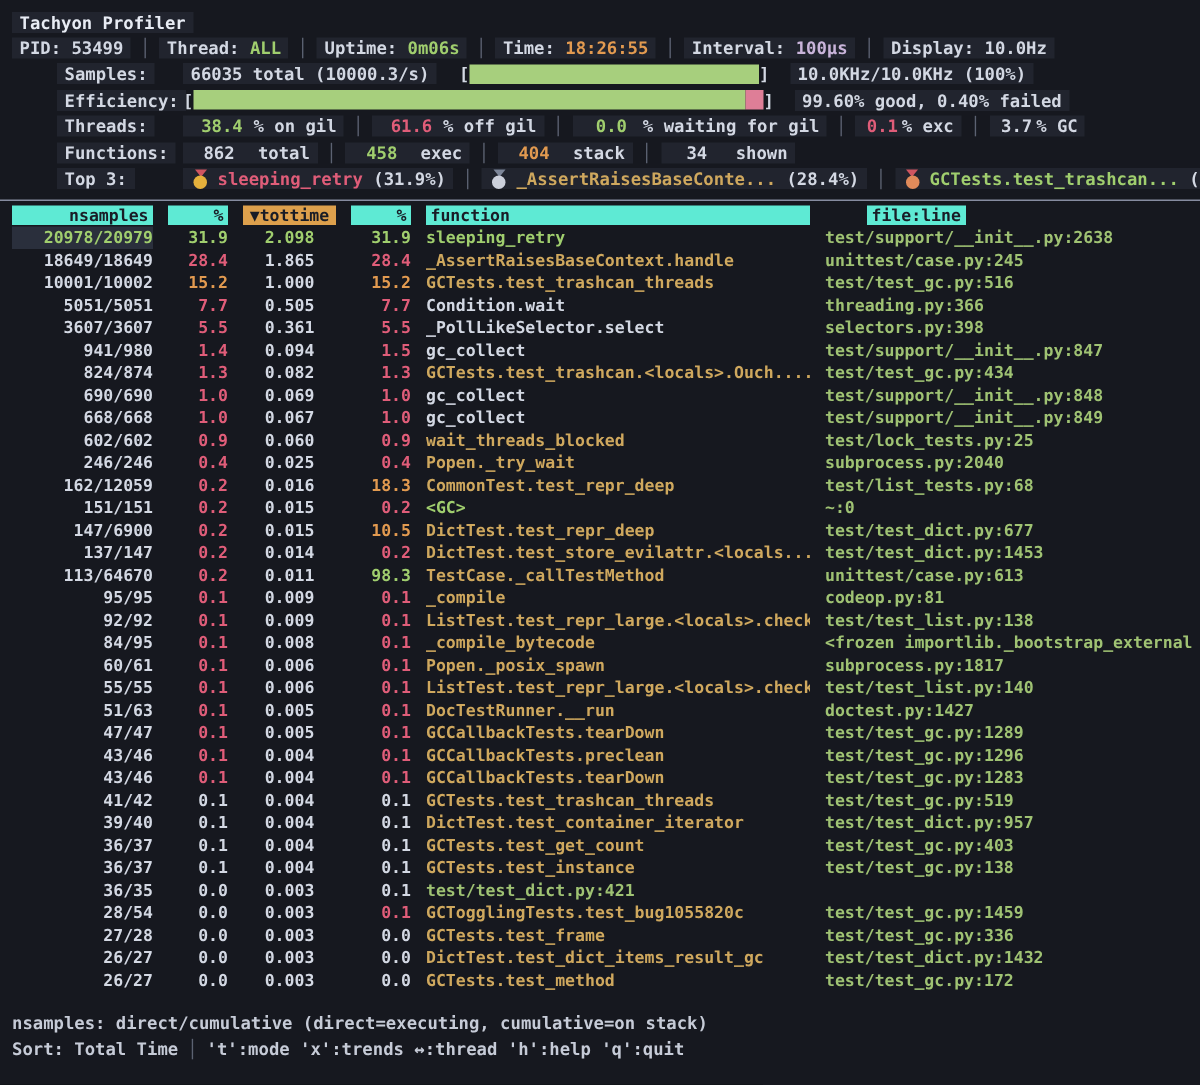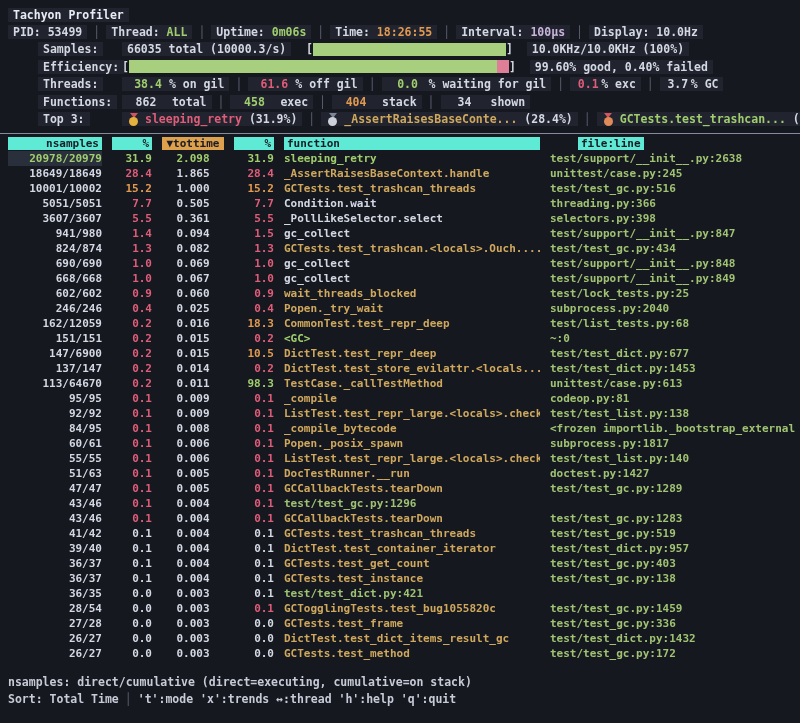--- a/index.html
+++ b/index.html
@@ -165,21 +165,21 @@
       <div class="tr"><span class="td c-ns d">147/6900</span><span class="td c-p r">0.2</span><span class="td c-tot d">0.015</span><span class="td c-p o">10.5</span><span class="td c-fn y">DictTest.test_repr_deep</span><span class="td c-file fg">test/test_dict.py:677</span></div>
       <div class="tr"><span class="td c-ns d">137/147</span><span class="td c-p r">0.2</span><span class="td c-tot d">0.014</span><span class="td c-p r">0.2</span><span class="td c-fn y">DictTest.test_store_evilattr.&lt;locals...</span><span class="td c-file fg">test/test_dict.py:1453</span></div>
       <div class="tr"><span class="td c-ns d">113/64670</span><span class="td c-p r">0.2</span><span class="td c-tot d">0.011</span><span class="td c-p g">98.3</span><span class="td c-fn y">TestCase._callTestMethod</span><span class="td c-file fg">unittest/case.py:613</span></div>
       <div class="tr"><span class="td c-ns d">95/95</span><span class="td c-p r">0.1</span><span class="td c-tot d">0.009</span><span class="td c-p r">0.1</span><span class="td c-fn y">_compile</span><span class="td c-file fg">codeop.py:81</span></div>
       <div class="tr"><span class="td c-ns d">92/92</span><span class="td c-p r">0.1</span><span class="td c-tot d">0.009</span><span class="td c-p r">0.1</span><span class="td c-fn y">ListTest.test_repr_large.&lt;locals&gt;.check</span><span class="td c-file fg">test/test_list.py:138</span></div>
       <div class="tr"><span class="td c-ns d">84/95</span><span class="td c-p r">0.1</span><span class="td c-tot d">0.008</span><span class="td c-p r">0.1</span><span class="td c-fn y">_compile_bytecode</span><span class="td c-file fg">&lt;frozen importlib._bootstrap_external</span></div>
       <div class="tr"><span class="td c-ns d">60/61</span><span class="td c-p r">0.1</span><span class="td c-tot d">0.006</span><span class="td c-p r">0.1</span><span class="td c-fn y">Popen._posix_spawn</span><span class="td c-file fg">subprocess.py:1817</span></div>
       <div class="tr"><span class="td c-ns d">55/55</span><span class="td c-p r">0.1</span><span class="td c-tot d">0.006</span><span class="td c-p r">0.1</span><span class="td c-fn y">ListTest.test_repr_large.&lt;locals&gt;.check</span><span class="td c-file fg">test/test_list.py:140</span></div>
       <div class="tr"><span class="td c-ns d">51/63</span><span class="td c-p r">0.1</span><span class="td c-tot d">0.005</span><span class="td c-p r">0.1</span><span class="td c-fn y">DocTestRunner.__run</span><span class="td c-file fg">doctest.py:1427</span></div>
       <div class="tr"><span class="td c-ns d">47/47</span><span class="td c-p r">0.1</span><span class="td c-tot d">0.005</span><span class="td c-p r">0.1</span><span class="td c-fn y">GCCallbackTests.tearDown</span><span class="td c-file fg">test/test_gc.py:1289</span></div>
-      <div class="tr"><span class="td c-ns d">43/46</span><span class="td c-p r">0.1</span><span class="td c-tot d">0.004</span><span class="td c-p r">0.1</span><span class="td c-file fg">test/test_gc.py:1296</span></div>
+      <div class="tr"><span class="td c-ns d">43/46</span><span class="td c-p r">0.1</span><span class="td c-tot d">0.004</span><span class="td c-p r">0.1</span><span class="td c-fn y">GCCallbackTests.preclean</span><span class="td c-file fg">test/test_gc.py:1296</span></div>
       <div class="tr"><span class="td c-ns d">43/46</span><span class="td c-p r">0.1</span><span class="td c-tot d">0.004</span><span class="td c-p r">0.1</span><span class="td c-fn y">GCCallbackTests.tearDown</span><span class="td c-file fg">test/test_gc.py:1283</span></div>
       <div class="tr"><span class="td c-ns d">41/42</span><span class="td c-p d">0.1</span><span class="td c-tot d">0.004</span><span class="td c-p d">0.1</span><span class="td c-fn y">GCTests.test_trashcan_threads</span><span class="td c-file fg">test/test_gc.py:519</span></div>
       <div class="tr"><span class="td c-ns d">39/40</span><span class="td c-p d">0.1</span><span class="td c-tot d">0.004</span><span class="td c-p d">0.1</span><span class="td c-fn y">DictTest.test_container_iterator</span><span class="td c-file fg">test/test_dict.py:957</span></div>
       <div class="tr"><span class="td c-ns d">36/37</span><span class="td c-p d">0.1</span><span class="td c-tot d">0.004</span><span class="td c-p d">0.1</span><span class="td c-fn y">GCTests.test_get_count</span><span class="td c-file fg">test/test_gc.py:403</span></div>
       <div class="tr"><span class="td c-ns d">36/37</span><span class="td c-p d">0.1</span><span class="td c-tot d">0.004</span><span class="td c-p d">0.1</span><span class="td c-fn y">GCTests.test_instance</span><span class="td c-file fg">test/test_gc.py:138</span></div>
       <div class="tr"><span class="td c-ns d">36/35</span><span class="td c-p d">0.0</span><span class="td c-tot d">0.003</span><span class="td c-p d">0.1</span><span class="td c-file fg">test/test_dict.py:421</span></div>
       <div class="tr"><span class="td c-ns d">28/54</span><span class="td c-p d">0.0</span><span class="td c-tot d">0.003</span><span class="td c-p r">0.1</span><span class="td c-fn y">GCTogglingTests.test_bug1055820c</span><span class="td c-file fg">test/test_gc.py:1459</span></div>
       <div class="tr"><span class="td c-ns d">27/28</span><span class="td c-p d">0.0</span><span class="td c-tot d">0.003</span><span class="td c-p d">0.0</span><span class="td c-fn y">GCTests.test_frame</span><span class="td c-file fg">test/test_gc.py:336</span></div>
       <div class="tr"><span class="td c-ns d">26/27</span><span class="td c-p d">0.0</span><span class="td c-tot d">0.003</span><span class="td c-p d">0.0</span><span class="td c-fn y">DictTest.test_dict_items_result_gc</span><span class="td c-file fg">test/test_dict.py:1432</span></div>
       <div class="tr"><span class="td c-ns d">26/27</span><span class="td c-p d">0.0</span><span class="td c-tot d">0.003</span><span class="td c-p d">0.0</span><span class="td c-fn y">GCTests.test_method</span><span class="td c-file fg">test/test_gc.py:172</span></div>

